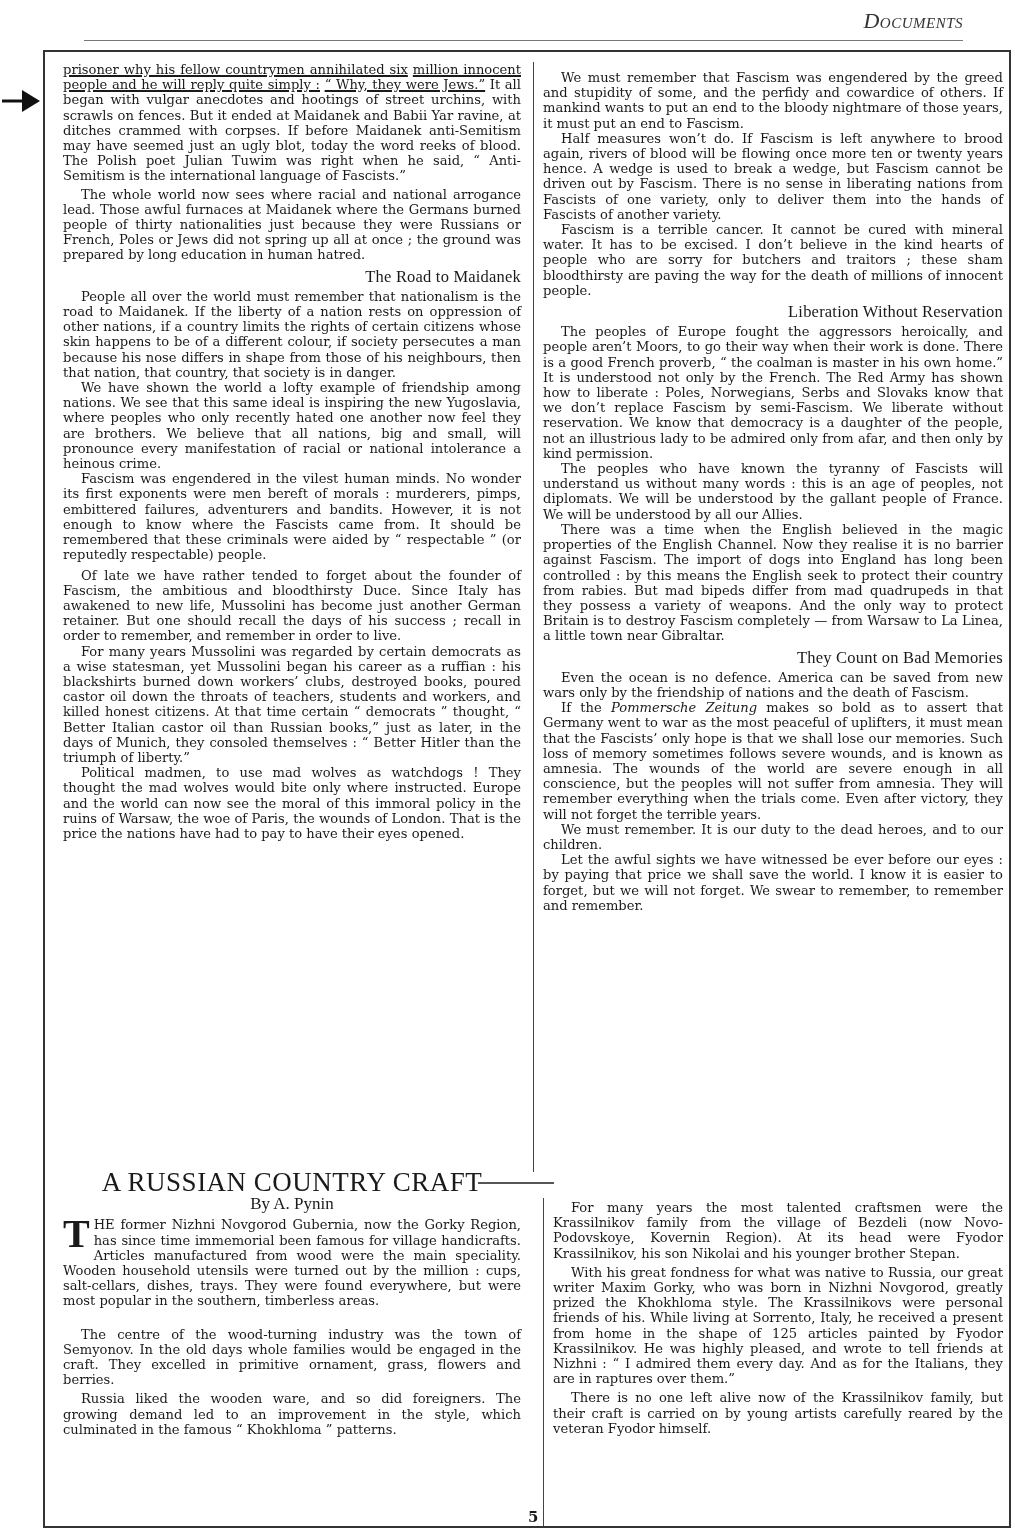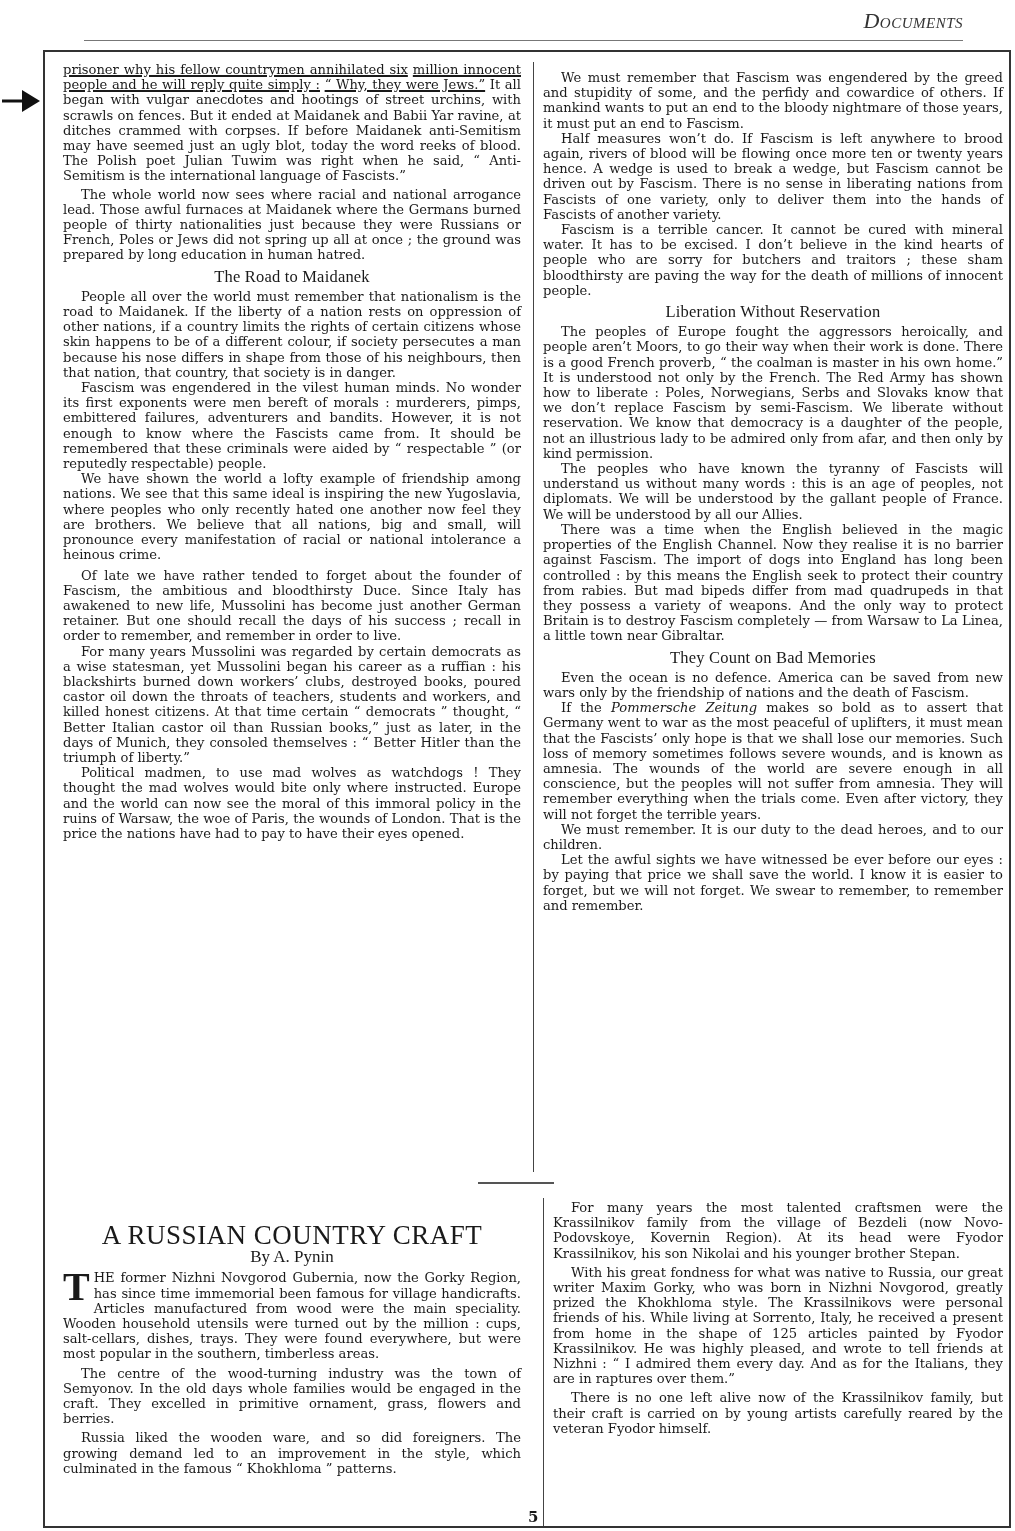--- a/index.html
+++ b/index.html
@@ -25,21 +25,21 @@
   .arrow {
     position: absolute; left: 2px; top: 89px; width: 40px; height: 24px;
   }
   .col {
     position: absolute; font-size: 13.1px; line-height: 15.2px;
     text-align: justify; hyphens: none;
   }
   .col p { margin: 0; text-indent: 18px; }
   .col p.noindent { text-indent: 0; }
   .col h3 {
-    margin: 6px 0 5px; text-align: center; font-weight: normal;
+    margin: 6px 0 5px; text-align: right; font-weight: normal;
     font-family: "Liberation Serif", serif; font-size: 16.5px; letter-spacing: 0.2px;
   }
   .col-left-top { left: 63px; top: 62px; width: 458px; }
   .col-right-top { left: 543px; top: 70px; width: 460px; }
   .vrule-top {
     position: absolute; left: 533px; top: 62px; height: 1110px;
     border-left: 1.5px solid #444;
   }
   .hsep {
     position: absolute; left: 478px; top: 1182px; width: 76px;
@@ -51,21 +51,21 @@
   }
   .uline { text-decoration: underline; text-decoration-thickness: 1.5px; }
   .title-main {
     text-align: center; font-family: "Liberation Serif", serif;
     font-size: 27px; letter-spacing: 0.5px; margin: 0 0 6px;
   }
   .byline {
     text-align: center; font-family: "Liberation Serif", serif;
     font-size: 17px; margin: 0 0 6px;
   }
-  .col-left-bottom { left: 63px; top: 1228px; width: 458px; }
+  .col-left-bottom { left: 63px; top: 1175px; width: 458px; }
   .col-right-bottom { left: 553px; top: 1200px; width: 450px; }
   .dropcap {
     float: left; font-family: "Liberation Serif", serif; font-size: 40px;
     line-height: 30px; margin: 2px 4px 0 0; font-weight: bold;
   }
   .page-number {
     position: absolute; left: 528px; top: 1508px; font-size: 15px; font-weight: bold;
   }
   em { }
 </style>
@@ -84,22 +84,22 @@
 
 <div class="col col-left-top">
   <p class="noindent">
     <span class="uline">prisoner why his fellow countrymen annihilated six</span>
     <span class="uline">million innocent people and he will reply quite simply :</span>
     <span class="uline">“ Why, they were Jews.”</span><span> It all began with vulgar anecdotes and hootings of street urchins, with scrawls on fences. But it ended at Maidanek and Babii Yar ravine, at ditches crammed with corpses. If before Maidanek anti-Semitism may have seemed just an ugly blot, today the word reeks of blood. The Polish poet Julian Tuwim was right when he said, “ Anti-Semitism is the international language of Fascists.”</span>
   </p>
   <p style="margin-top:3px">The whole world now sees where racial and national arrogance lead. Those awful furnaces at Maidanek where the Germans burned people of thirty nationalities just because they were Russians or French, Poles or Jews did not spring up all at once ; the ground was prepared by long education in human hatred.</p>
   <h3>The Road to Maidanek</h3>
   <p>People all over the world must remember that nationalism is the road to Maidanek. If the liberty of a nation rests on oppression of other nations, if a country limits the rights of certain citizens whose skin happens to be of a different colour, if society persecutes a man because his nose differs in shape from those of his neighbours, then that nation, that country, that society is in danger.</p>
+  <p>We have shown the world a lofty example of friendship among nations. We see that this same ideal is inspiring the new Yugoslavia, where peoples who only recently hated one another now feel they are brothers. We believe that all nations, big and small, will pronounce every manifestation of racial or national intolerance a heinous crime.</p>
   <p>Fascism was engendered in the vilest human minds. No wonder its first exponents were men bereft of morals : murderers, pimps, embittered failures, adventurers and bandits. However, it is not enough to know where the Fascists came from. It should be remembered that these criminals were aided by “ respectable ” (or reputedly respectable) people.</p>
-  <p>We have shown the world a lofty example of friendship among nations. We see that this same ideal is inspiring the new Yugoslavia, where peoples who only recently hated one another now feel they are brothers. We believe that all nations, big and small, will pronounce every manifestation of racial or national intolerance a heinous crime.</p>
   <p style="margin-top:5px">Of late we have rather tended to forget about the founder of Fascism, the ambitious and bloodthirsty Duce. Since Italy has awakened to new life, Mussolini has become just another German retainer. But one should recall the days of his success ; recall in order to remember, and remember in order to live.</p>
   <p>For many years Mussolini was regarded by certain democrats as a wise statesman, yet Mussolini began his career as a ruffian : his blackshirts burned down workers’ clubs, destroyed books, poured castor oil down the throats of teachers, students and workers, and killed honest citizens. At that time certain “ democrats ” thought, “ Better Italian castor oil than Russian books,” just as later, in the days of Munich, they consoled themselves : “ Better Hitler than the triumph of liberty.”</p>
   <p>Political madmen, to use mad wolves as watchdogs ! They thought the mad wolves would bite only where instructed. Europe and the world can now see the moral of this immoral policy in the ruins of Warsaw, the woe of Paris, the wounds of London. That is the price the nations have had to pay to have their eyes opened.</p>
 </div>
 
 <div class="vrule-top"></div>
 
 <div class="col col-right-top">
   <p>We must remember that Fascism was engendered by the greed and stupidity of some, and the perfidy and cowardice of others. If mankind wants to put an end to the bloody nightmare of those years, it must put an end to Fascism.</p>
   <p>Half measures won’t do. If Fascism is left anywhere to brood again, rivers of blood will be flowing once more ten or twenty years hence. A wedge is used to break a wedge, but Fascism cannot be driven out by Fascism. There is no sense in liberating nations from Fascists of one variety, only to deliver them into the hands of Fascists of another variety.</p>
@@ -114,21 +114,21 @@
   <p>We must remember. It is our duty to the dead heroes, and to our children.</p>
   <p>Let the awful sights we have witnessed be ever before our eyes : by paying that price we shall save the world. I know it is easier to forget, but we will not forget. We swear to remember, to remember and remember.</p>
 </div>
 
 <div class="hsep"></div>
 
 <div class="col col-left-bottom">
   <div class="title-main">A RUSSIAN COUNTRY CRAFT</div>
   <div class="byline">By A. Pynin</div>
   <p class="noindent"><span class="dropcap">T</span><span>HE former Nizhni Novgorod Gubernia, now the Gorky Region, has since time immemorial been famous for village handicrafts. Articles manufactured from wood were the main speciality. Wooden household utensils were turned out by the million : cups, salt-cellars, dishes, trays. They were found everywhere, but were most popular in the southern, timberless areas.</span></p>
-  <p style="margin-top:4px">The centre of the wood-turning industry was the town of Semyonov. In the old days whole families would be engaged in the craft. They excelled in primitive ornament, grass, flowers and berries.</p>
+  <p style="margin-top:18px">The centre of the wood-turning industry was the town of Semyonov. In the old days whole families would be engaged in the craft. They excelled in primitive ornament, grass, flowers and berries.</p>
   <p style="margin-top:4px">Russia liked the wooden ware, and so did foreigners. The growing demand led to an improvement in the style, which culminated in the famous “ Khokhloma ” patterns.</p>
 </div>
 
 <div class="vrule-bottom"></div>
 
 <div class="col col-right-bottom">
   <p>For many years the most talented craftsmen were the Krassilnikov family from the village of Bezdeli (now Novo-Podovskoye, Kovernin Region). At its head were Fyodor Krassilnikov, his son Nikolai and his younger brother Stepan.</p>
   <p style="margin-top:4px">With his great fondness for what was native to Russia, our great writer Maxim Gorky, who was born in Nizhni Novgorod, greatly prized the Khokhloma style. The Krassilnikovs were personal friends of his. While living at Sorrento, Italy, he received a present from home in the shape of 125 articles painted by Fyodor Krassilnikov. He was highly pleased, and wrote to tell friends at Nizhni : “ I admired them every day. And as for the Italians, they are in raptures over them.”</p>
   <p style="margin-top:4px">There is no one left alive now of the Krassilnikov family, but their craft is carried on by young artists carefully reared by the veteran Fyodor himself.</p>
 </div>

